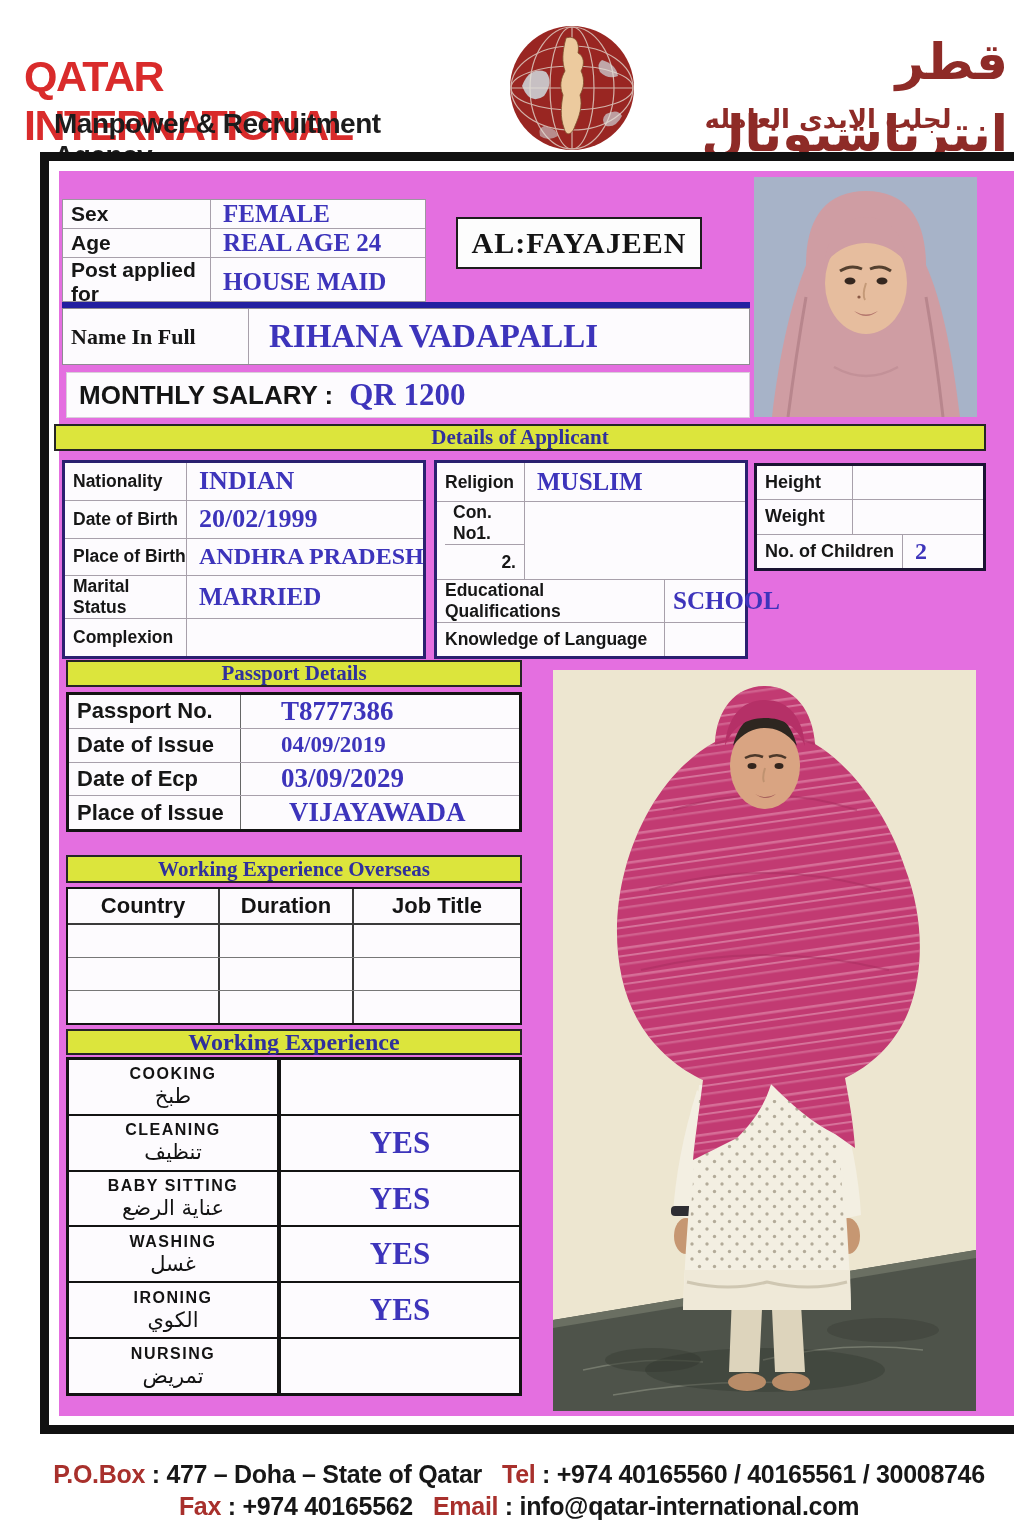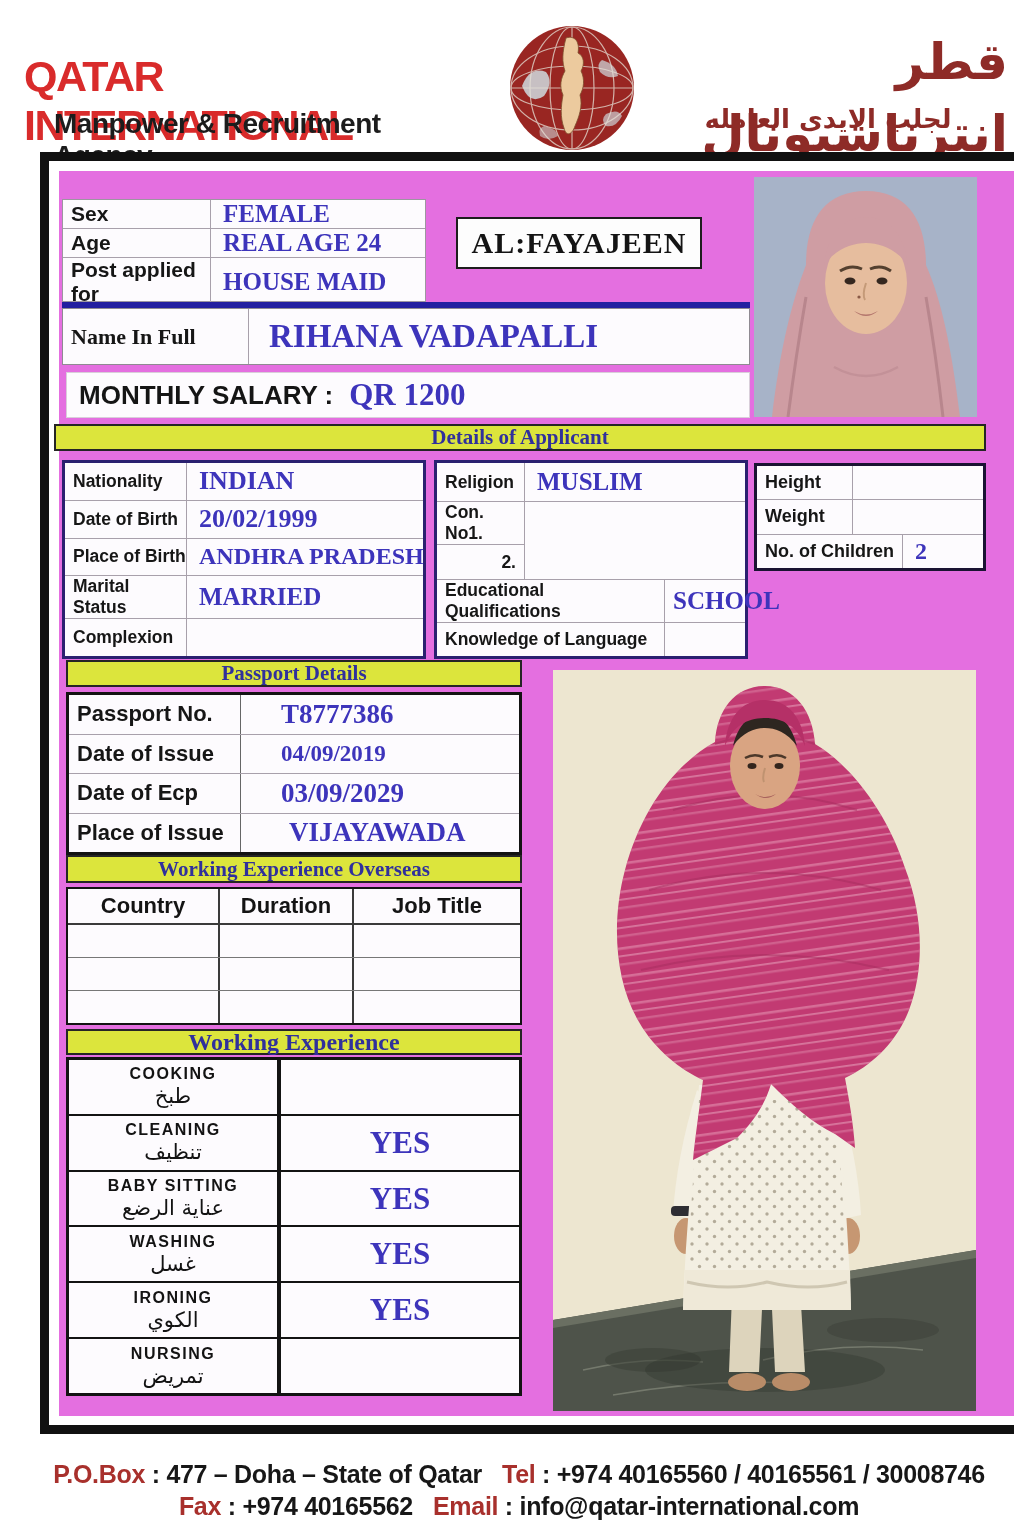--- a/index.html
+++ b/index.html
@@ -184,21 +184,21 @@
       <div class="valcell"></div>
     </div>
   </div>
 
   <div class="abs dtable" style="left:434px; top:460px; width:314px; height:199px;">
     <div style="display:flex; height:39px; flex:none; border-bottom:1px solid #a8a0ab;">
       <div class="lblcell" style="width:88px; font-size:17.5px;">Religion</div>
       <div class="valcell" style="font-size:25px;">MUSLIM</div>
     </div>
     <div style="display:flex; height:78px; flex:none; border-bottom:1px solid #a8a0ab;">
-      <div style="width:88px; flex:none; border-right:1px solid #a8a0ab; display:flex; flex-direction:column;">
+      <div style="width:88px; flex:none; border-right:1px solid #a8a0ab; display:flex; flex-direction:column;padding-left:8px;">
         <div style="flex:1; display:flex; align-items:center; padding-left:8px; border-bottom:1px solid #a8a0ab; font:bold 17.5px 'Liberation Sans',sans-serif; color:#161616;">Con. No1.</div>
         <div style="flex:1; display:flex; align-items:center; justify-content:flex-end; padding-right:8px; font:bold 17.5px 'Liberation Sans',sans-serif; color:#161616;">2.</div>
       </div>
       <div class="valcell"></div>
     </div>
     <div style="display:flex; flex:1; border-bottom:1px solid #a8a0ab;">
       <div class="lblcell" style="width:228px; font-size:17.5px;">Educational Qualifications</div>
       <div class="valcell" style="font-size:25px; padding-left:8px;">SCHOOL</div>
     </div>
     <div style="display:flex; flex:1;">
@@ -217,21 +217,21 @@
       <div class="valcell"></div>
     </div>
     <div class="wrow">
       <div class="lblcell" style="width:146px; font-size:18px;">No. of Children</div>
       <div class="valcell" style="font-size:24px;">2</div>
     </div>
   </div>
 
   <div class="abs band" style="left:66px; top:660px; width:456px; height:27px; font-size:21px; line-height:23px;">Passport Details</div>
 
-  <div class="abs btable" style="left:66px; top:692px; width:456px; height:163px;">
+  <div class="abs btable" style="left:66px; top:692px; width:456px; height:140px;">
     <div class="wrow">
       <div class="lblcell" style="width:172px; font-size:22px; border-right-color:#666;">Passport No.</div>
       <div class="valcell" style="font-size:27px; padding-left:40px;">T8777386</div>
     </div>
     <div class="wrow">
       <div class="lblcell" style="width:172px; font-size:22px; border-right-color:#666;">Date of Issue</div>
       <div class="valcell" style="font-size:23px; padding-left:40px;">04/09/2019</div>
     </div>
     <div class="wrow">
       <div class="lblcell" style="width:172px; font-size:22px; border-right-color:#666;">Date of Ecp</div>

